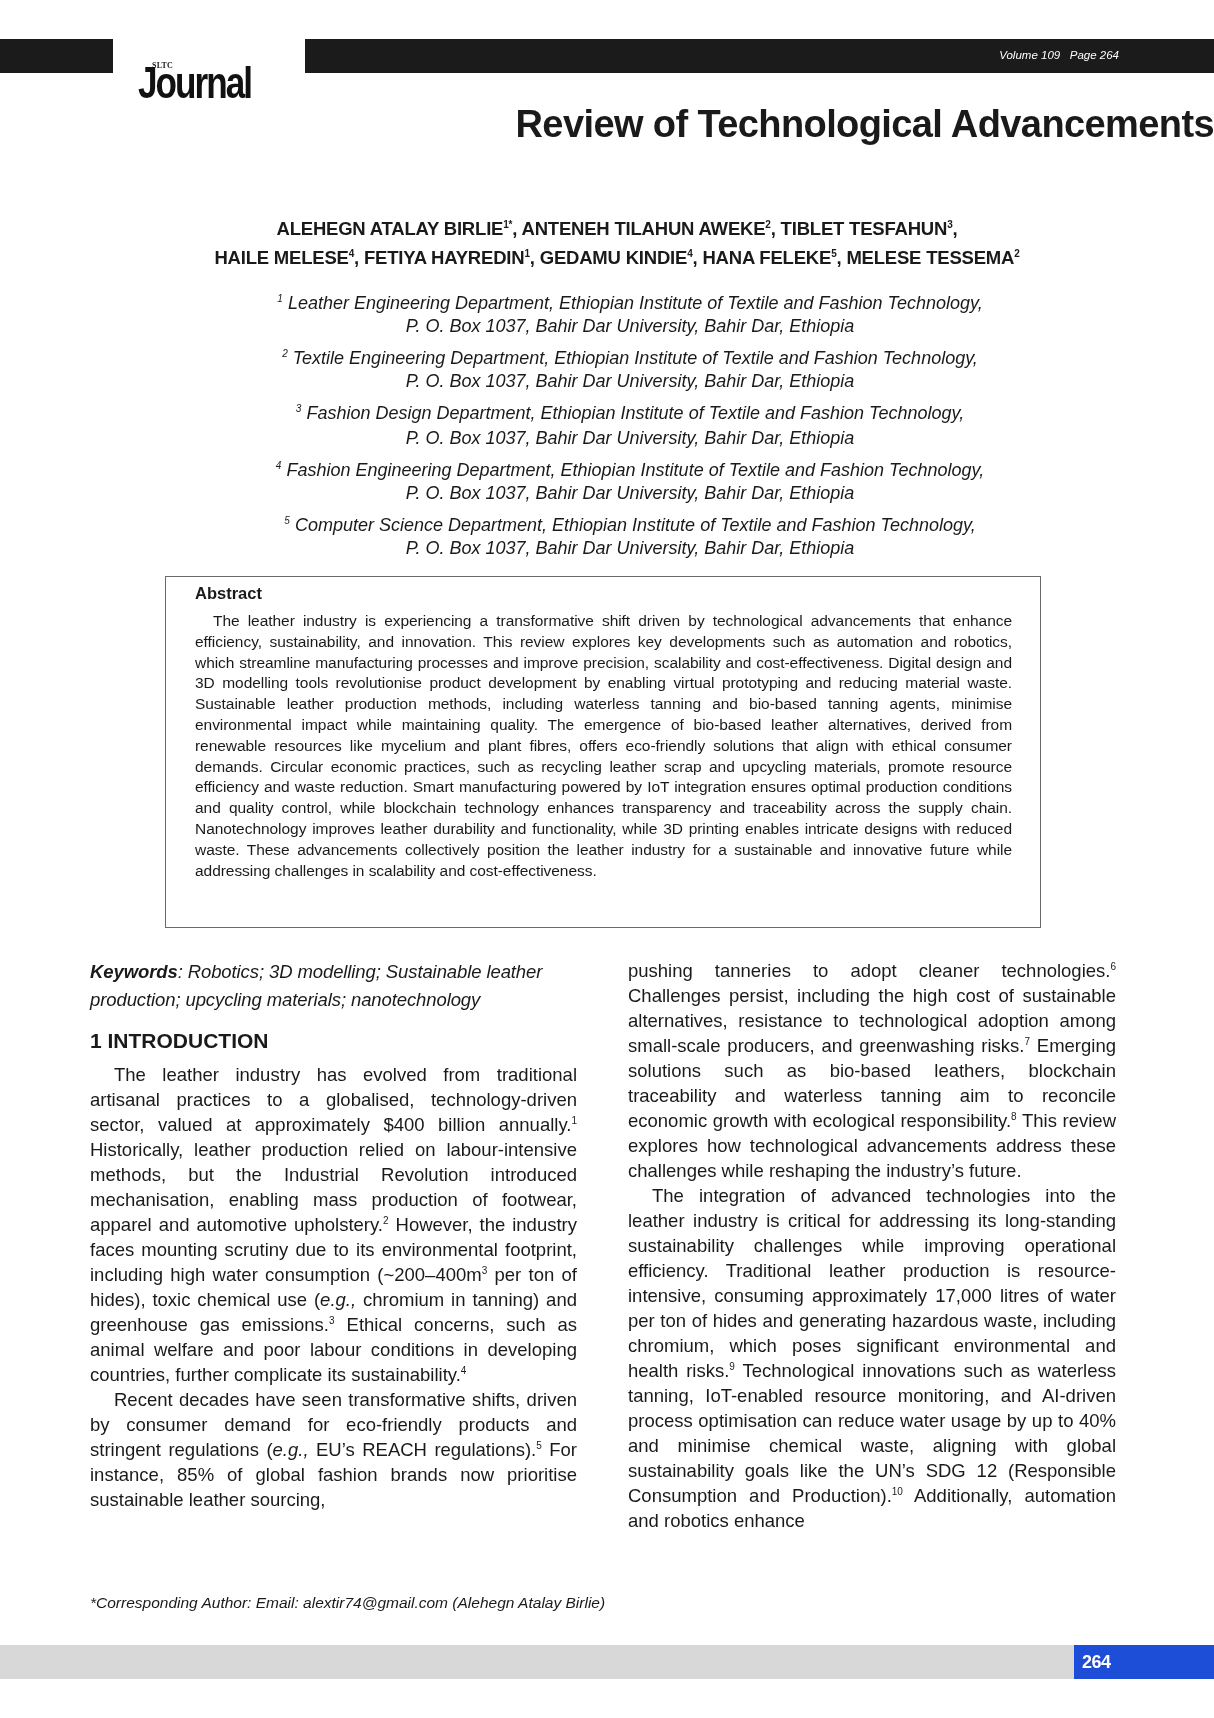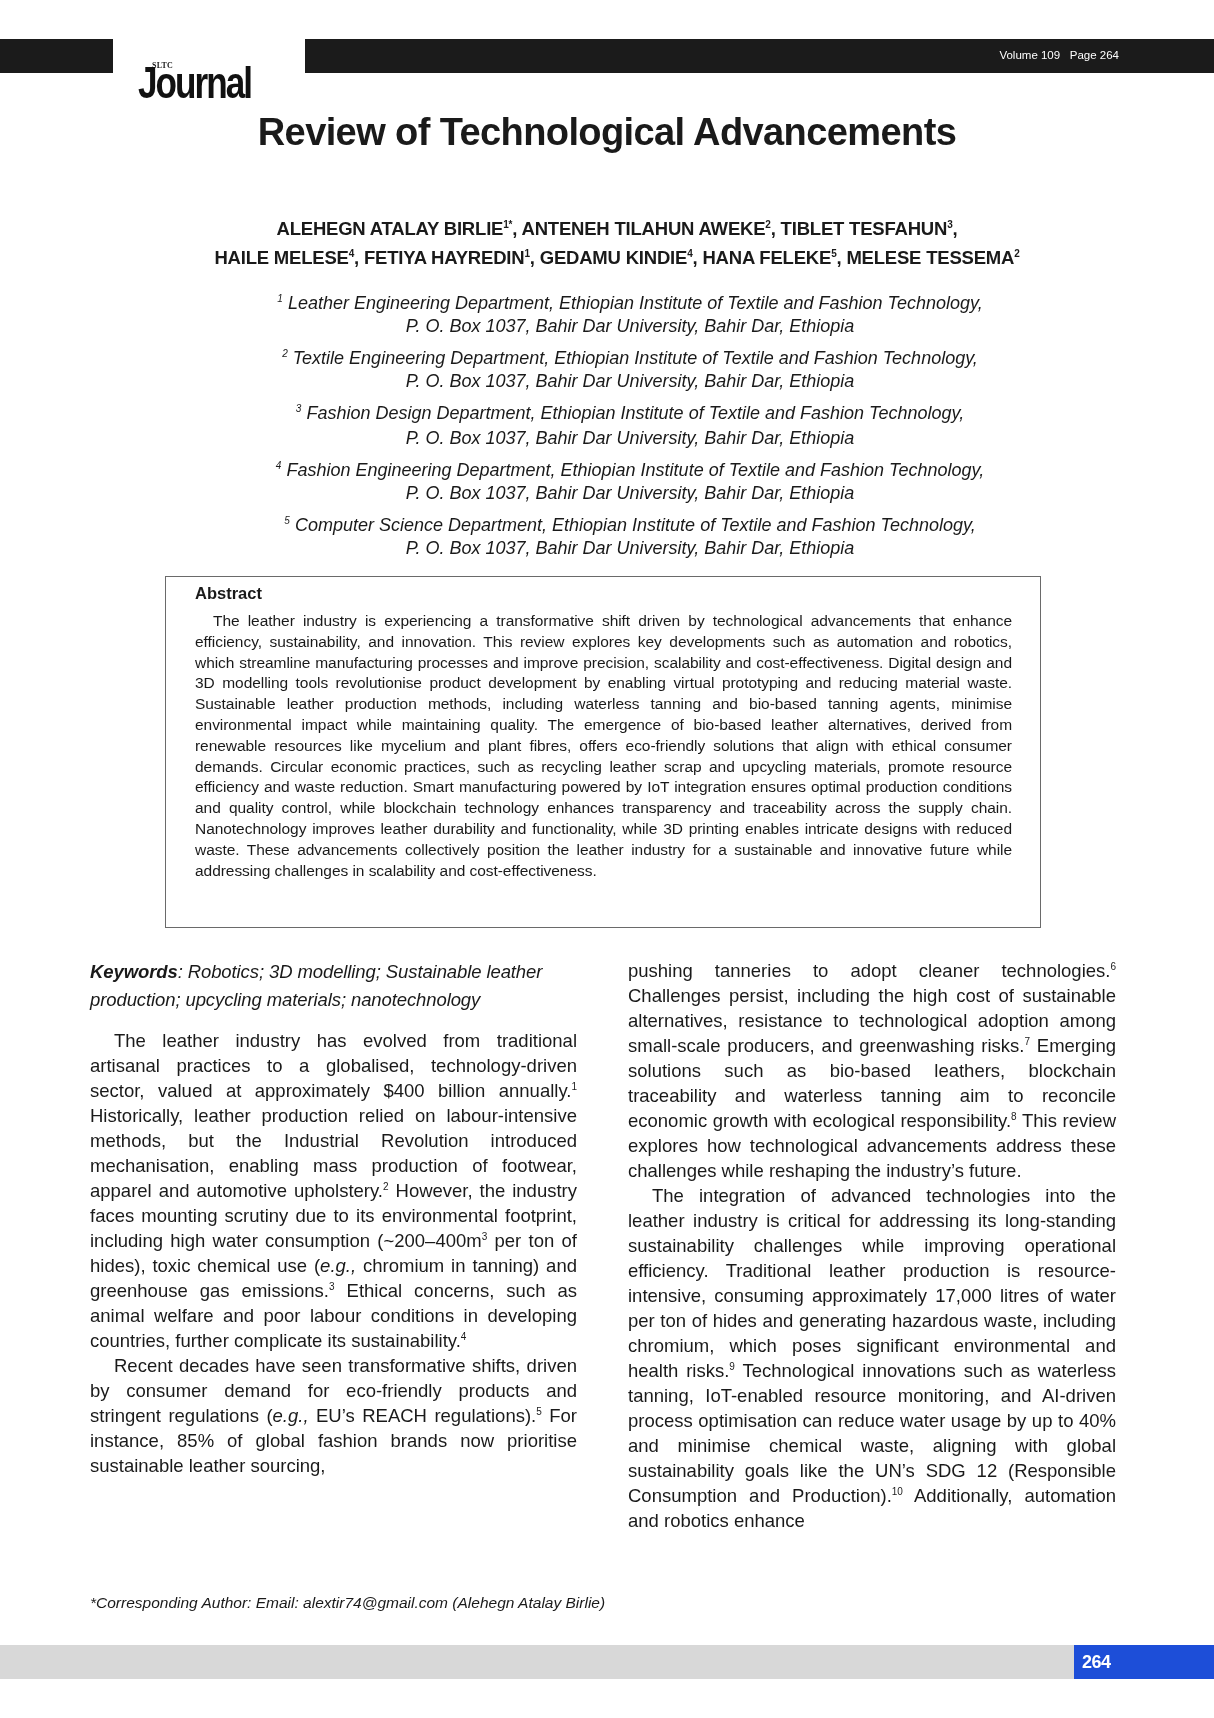--- a/index.html
+++ b/index.html
@@ -27,21 +27,21 @@
     font-size: 45px; line-height: 50px; letter-spacing: -2.5px;
     transform: scaleX(0.78); transform-origin: left top;
     color: #111;
   }
   .hdr-bar-right {
     position: absolute; left: 305px; top: 39px; right: 0; height: 34px;
     background: #1b1b1b;
   }
   .hdr-volume {
     position: absolute; right: 95px; top: 49px;
-    color: #ffffff; font-size: 11.5px;
+    color: #ffffff; font-style: italic; font-size: 11.5px;
     white-space: pre;
   }
   
   .title {
     position: absolute; left: 0; right: 0; top: 102px; text-align: center;
     font-family: "Liberation Sans", sans-serif; font-weight: bold;
     font-size: 38px; line-height: 45px; color: #1a1a1a;
     letter-spacing: -0.6px;
   }
   .title span { display: block; }
@@ -111,21 +111,21 @@
 <body>
 
 <div class="hdr-bar-left"></div>
 <div class="hdr-logo">
   <span class="sltc">SLTC</span>
   <span class="word">Journal</span>
 </div>
 <div class="hdr-bar-right"></div>
 <div class="hdr-volume">Volume 109   Page 264</div>
 
-<h1 class="title" style="margin:8px;">
+<h1 class="title" style="margin:0;text-align:right;">
   <span>Review of Technological Advancements</span>
 </h1>
 
 <div class="authors">
   <span id="authors-line1"><span style="display: inline;">ALEHEGN ATALAY BIRLIE</span><sup>1*</sup><span style="display: inline; white-space: pre;">, </span><span style="display: inline;">ANTENEH TILAHUN AWEKE</span><sup>2</sup><span style="display: inline; white-space: pre;">, </span><span style="display: inline;">TIBLET TESFAHUN</span><sup>3</sup><span style="display: inline; white-space: pre;">,</span></span>
   <span id="authors-line2"><span style="display: inline;">HAILE MELESE</span><sup>4</sup><span style="display: inline; white-space: pre;">, </span><span style="display: inline;">FETIYA HAYREDIN</span><sup>1</sup><span style="display: inline; white-space: pre;">, </span><span style="display: inline;">GEDAMU KINDIE</span><sup>4</sup><span style="display: inline; white-space: pre;">, </span><span style="display: inline;">HANA FELEKE</span><sup>5</sup><span style="display: inline; white-space: pre;">, </span><span style="display: inline;">MELESE TESSEMA</span><sup>2</sup><span style="display: inline; white-space: pre;"></span></span>
 </div>
 
 <div class="affils" id="affils">
     <div class="affil">
@@ -150,20 +150,21 @@
     </div>
   </div>
 
 <div class="abstract">
   <h3>Abstract</h3>
   <p>The leather industry is experiencing a transformative shift driven by technological advancements that enhance efficiency, sustainability, and innovation. This review explores key developments such as automation and robotics, which streamline manufacturing processes and improve precision, scalability and cost-effectiveness. Digital design and 3D modelling tools revolutionise product development by enabling virtual prototyping and reducing material waste. Sustainable leather production methods, including waterless tanning and bio-based tanning agents, minimise environmental impact while maintaining quality. The emergence of bio-based leather alternatives, derived from renewable resources like mycelium and plant fibres, offers eco-friendly solutions that align with ethical consumer demands. Circular economic practices, such as recycling leather scrap and upcycling materials, promote resource efficiency and waste reduction. Smart manufacturing powered by IoT integration ensures optimal production conditions and quality control, while blockchain technology enhances transparency and traceability across the supply chain. Nanotechnology improves leather durability and functionality, while 3D printing enables intricate designs with reduced waste. These advancements collectively position the leather industry for a sustainable and innovative future while addressing challenges in scalability and cost-effectiveness.</p>
 </div>
 
 <div class="col col-left">
   <p class="keywords"><b>Keywords</b><span>: Robotics; 3D modelling; Sustainable leather production; upcycling materials; nanotechnology</span></p>
+  <div class="section-h">1 INTRODUCTION</div>
   <div id="left-paras">
       <p class="para"><span>The leather industry has evolved from traditional artisanal practices to a globalised, technology-driven sector, valued at approximately $400 billion annually.</span><sup>1</sup><span> Historically, leather production relied on labour-intensive methods, but the Industrial Revolution introduced mechanisation, enabling mass production of footwear, apparel and automotive upholstery.</span><sup>2</sup><span> However, the industry faces mounting scrutiny due to its environmental footprint, including high water consumption (~200–400m</span><sup>3</sup><span> per ton of hides), toxic chemical use (</span><i>e.g.,</i><span> chromium in tanning) and greenhouse gas emissions.</span><sup>3</sup><span> Ethical concerns, such as animal welfare and poor labour conditions in developing countries, further complicate its sustainability.</span><sup>4</sup></p>
       <p class="para"><span>Recent decades have seen transformative shifts, driven by consumer demand for eco-friendly products and stringent regulations (</span><i>e.g.,</i><span> EU’s REACH regulations).</span><sup>5</sup><span> For instance, 85% of global fashion brands now prioritise sustainable leather sourcing,</span></p>
     </div>
 </div>
 
 <div class="col col-right">
   <div id="right-paras">
       <p class="para noindent"><span>pushing tanneries to adopt cleaner technologies.</span><sup>6</sup><span> Challenges persist, including the high cost of sustainable alternatives, resistance to technological adoption among small-scale producers, and greenwashing risks.</span><sup>7</sup><span> Emerging solutions such as bio-based leathers, blockchain traceability and waterless tanning aim to reconcile economic growth with ecological responsibility.</span><sup>8</sup><span> This review explores how technological advancements address these challenges while reshaping the industry’s future.</span></p>
       <p class="para"><span>The integration of advanced technologies into the leather industry is critical for addressing its long-standing sustainability challenges while improving operational efficiency. Traditional leather production is resource-intensive, consuming approximately 17,000 litres of water per ton of hides and generating hazardous waste, including chromium, which poses significant environmental and health risks.</span><sup>9</sup><span> Technological innovations such as waterless tanning, IoT-enabled resource monitoring, and AI-driven process optimisation can reduce water usage by up to 40% and minimise chemical waste, aligning with global sustainability goals like the UN’s SDG 12 (Responsible Consumption and Production).</span><sup>10</sup><span> Additionally, automation and robotics enhance</span></p>

